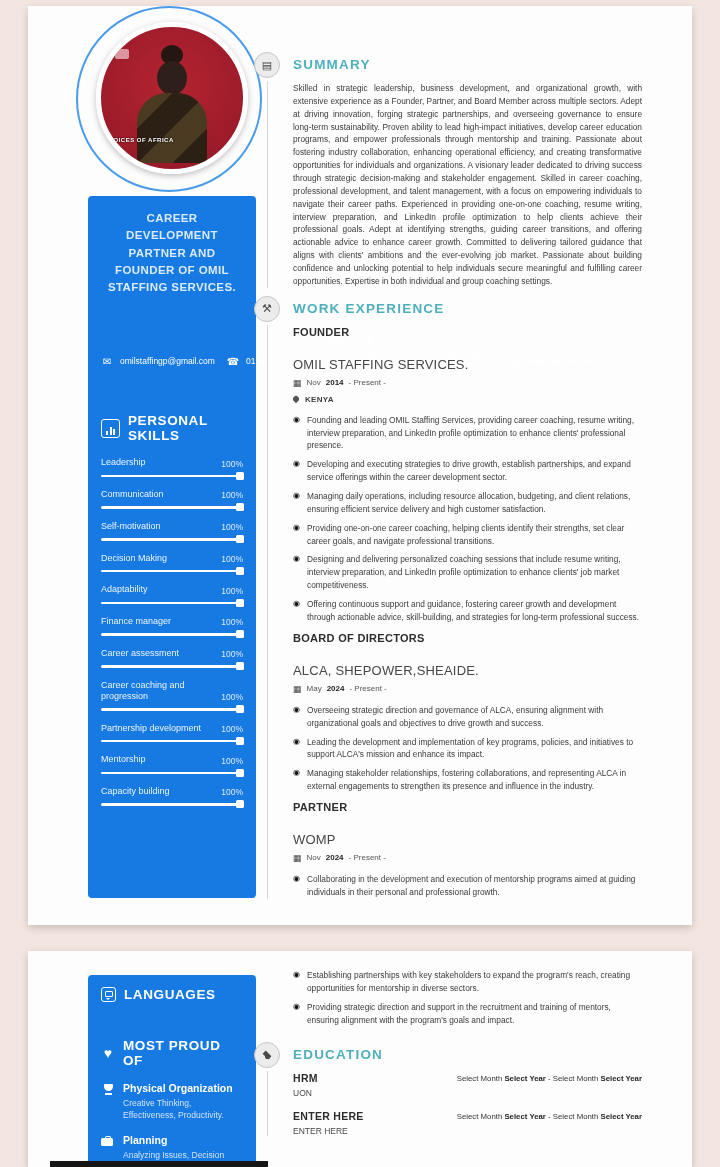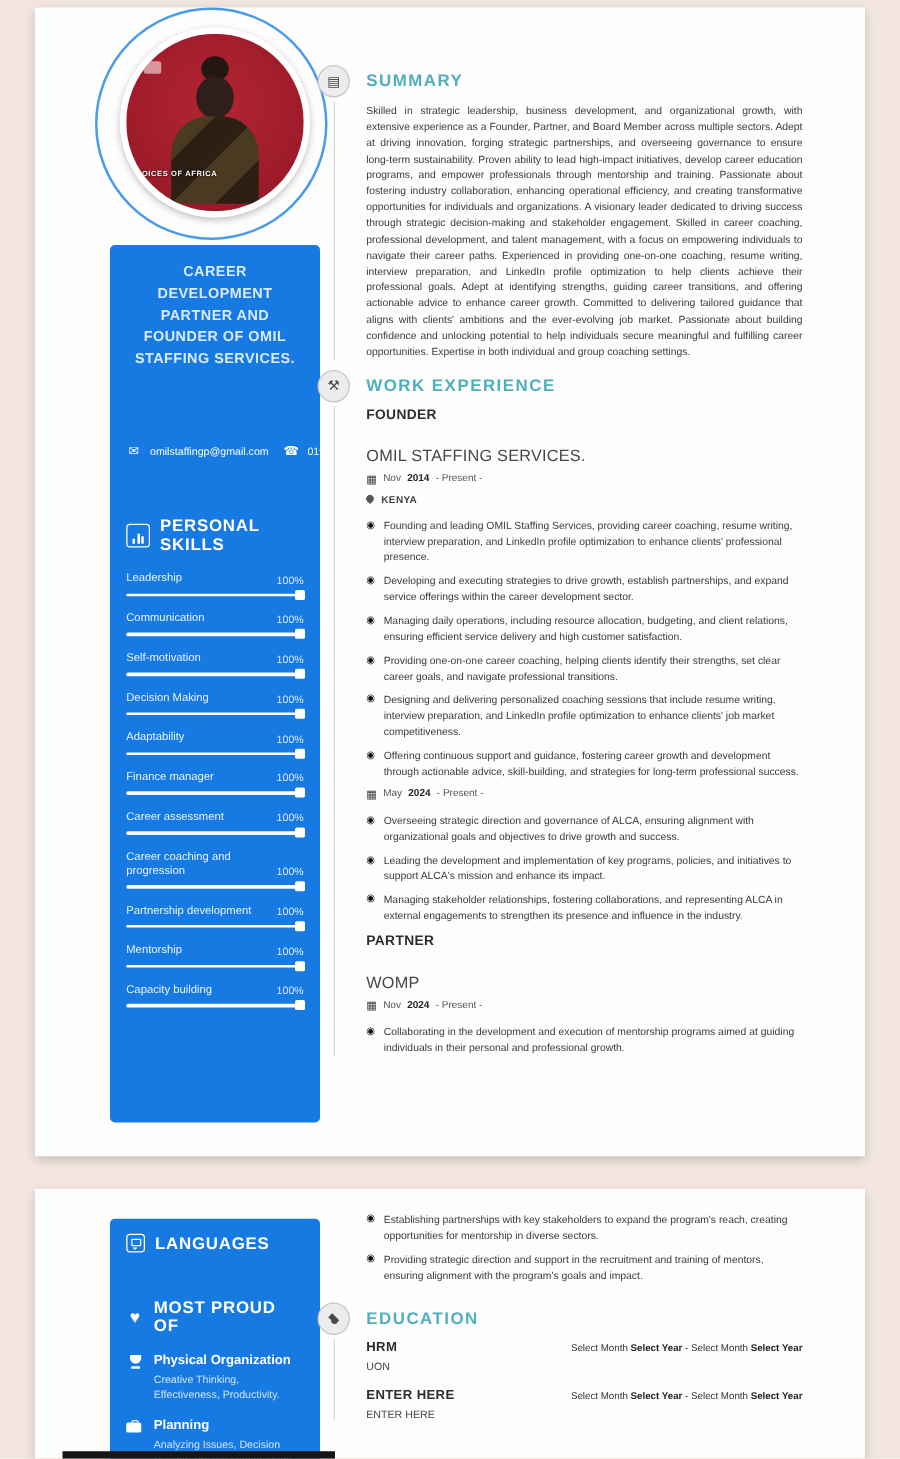--- a/index.html
+++ b/index.html
@@ -337,20 +337,22 @@
                     <span class="dot">◉</span>
                     <span>Designing and delivering personalized coaching sessions that include resume writing, interview preparation, and LinkedIn profile optimization to enhance clients' job market competitiveness.</span>
                   </div>
                 <div class="bullet">
                     <span class="dot">◉</span>
                     <span>Offering continuous support and guidance, fostering career growth and development through actionable advice, skill-building, and strategies for long-term professional success.</span>
                   </div>
               </div>
             </div>
             <div class="job">
+              <div class="job-title">BOARD OF DIRECTORS</div>
+              <div class="company">ALCA, SHEPOWER,SHEAIDE.</div>
               <div class="meta">
                 <span class="cal">▦</span>
                 <span>May</span>
                 <b>2024</b>
                 <span>- Present -</span>
               </div>
 
               <div class="bullets">
 
               <div class="bullet">

